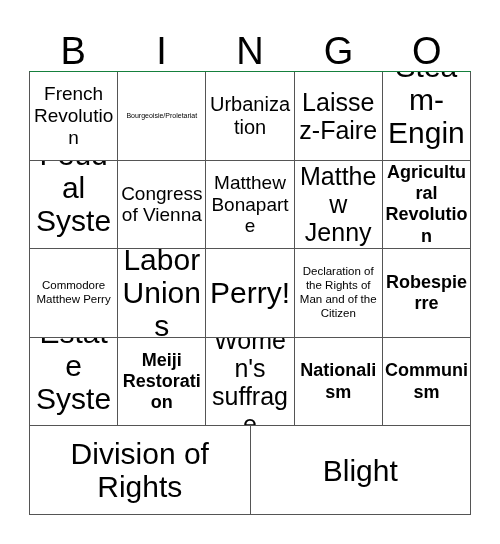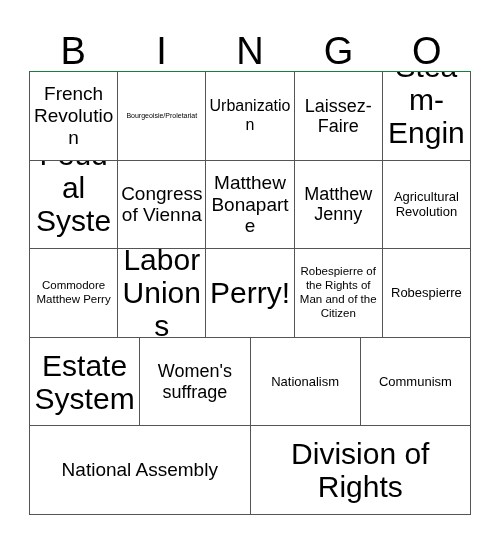--- a/index.html
+++ b/index.html
@@ -75,24 +75,24 @@
     width: 100%;
     line-height: 1.12;
     word-wrap: break-word;
     overflow-wrap: break-word;
     hyphens: none;
   }
 
   
   .fs-xxs { font-size: 7px;  line-height: 1.15; }
   .fs-xs  { font-size: 11.5px; line-height: 1.2; }
-  .fs-s   { font-size: 13px; line-height: 1.18; }
-  .fs-m   { font-size: 16px; line-height: 1.16; }
+  .fs-s   { font-size: 18px; line-height: 1.18; font-weight: bold; }
+  .fs-m   { font-size: 20px; line-height: 1.16; }
   .fs-l   { font-size: 19px; line-height: 1.14; }
-  .fs-xl  { font-size: 18px; line-height: 1.12; }
+  .fs-xl  { font-size: 25px; line-height: 1.12; }
   .fs-xxl { font-size: 30px; line-height: 1.1; }
 </style>
 </head>
 <body>
 
 <div class="card">
 
   <div class="header-row">
     <div class="header-cell">B</div>
     <div class="header-cell">I</div>
@@ -143,45 +143,48 @@
       <div class="cell">
           <span class="cell-text fs-xs">Commodore Matthew Perry</span>
         </div>
       <div class="cell">
           <span class="cell-text fs-xxl">Labor Unions</span>
         </div>
       <div class="cell">
           <span class="cell-text fs-xxl">Perry!</span>
         </div>
       <div class="cell">
-          <span class="cell-text fs-xs">Robespierre of the Rights of Man and of the Citizen</span>
+          <span class="cell-text fs-xs">Declaration of the Rights of Man and of the Citizen</span>
         </div>
       <div class="cell">
           <span class="cell-text fs-s">Robespierre</span>
         </div>
     </div>
 
     <div class="grid-row">
       <div class="cell">
           <span class="cell-text fs-xxl">Estate System</span>
+        </div>
+      <div class="cell">
+          <span class="cell-text fs-s">Meiji Restoration</span>
         </div>
       <div class="cell">
           <span class="cell-text fs-xl">Women's suffrage</span>
         </div>
       <div class="cell">
           <span class="cell-text fs-s">Nationalism</span>
         </div>
       <div class="cell">
           <span class="cell-text fs-s">Communism</span>
         </div>
     </div>
 
     <div class="grid-row">
       <div class="cell">
-          <span class="cell-text fs-l">National Assembly</span>
+          <span class="cell-text fs-xxl">Division of Rights</span>
         </div>
       <div class="cell">
-          <span class="cell-text fs-xxl">Division of Rights</span>
+          <span class="cell-text fs-xxl">Blight</span>
         </div>
     </div>
 
   </div>
 </div>
 
 </body></html>

